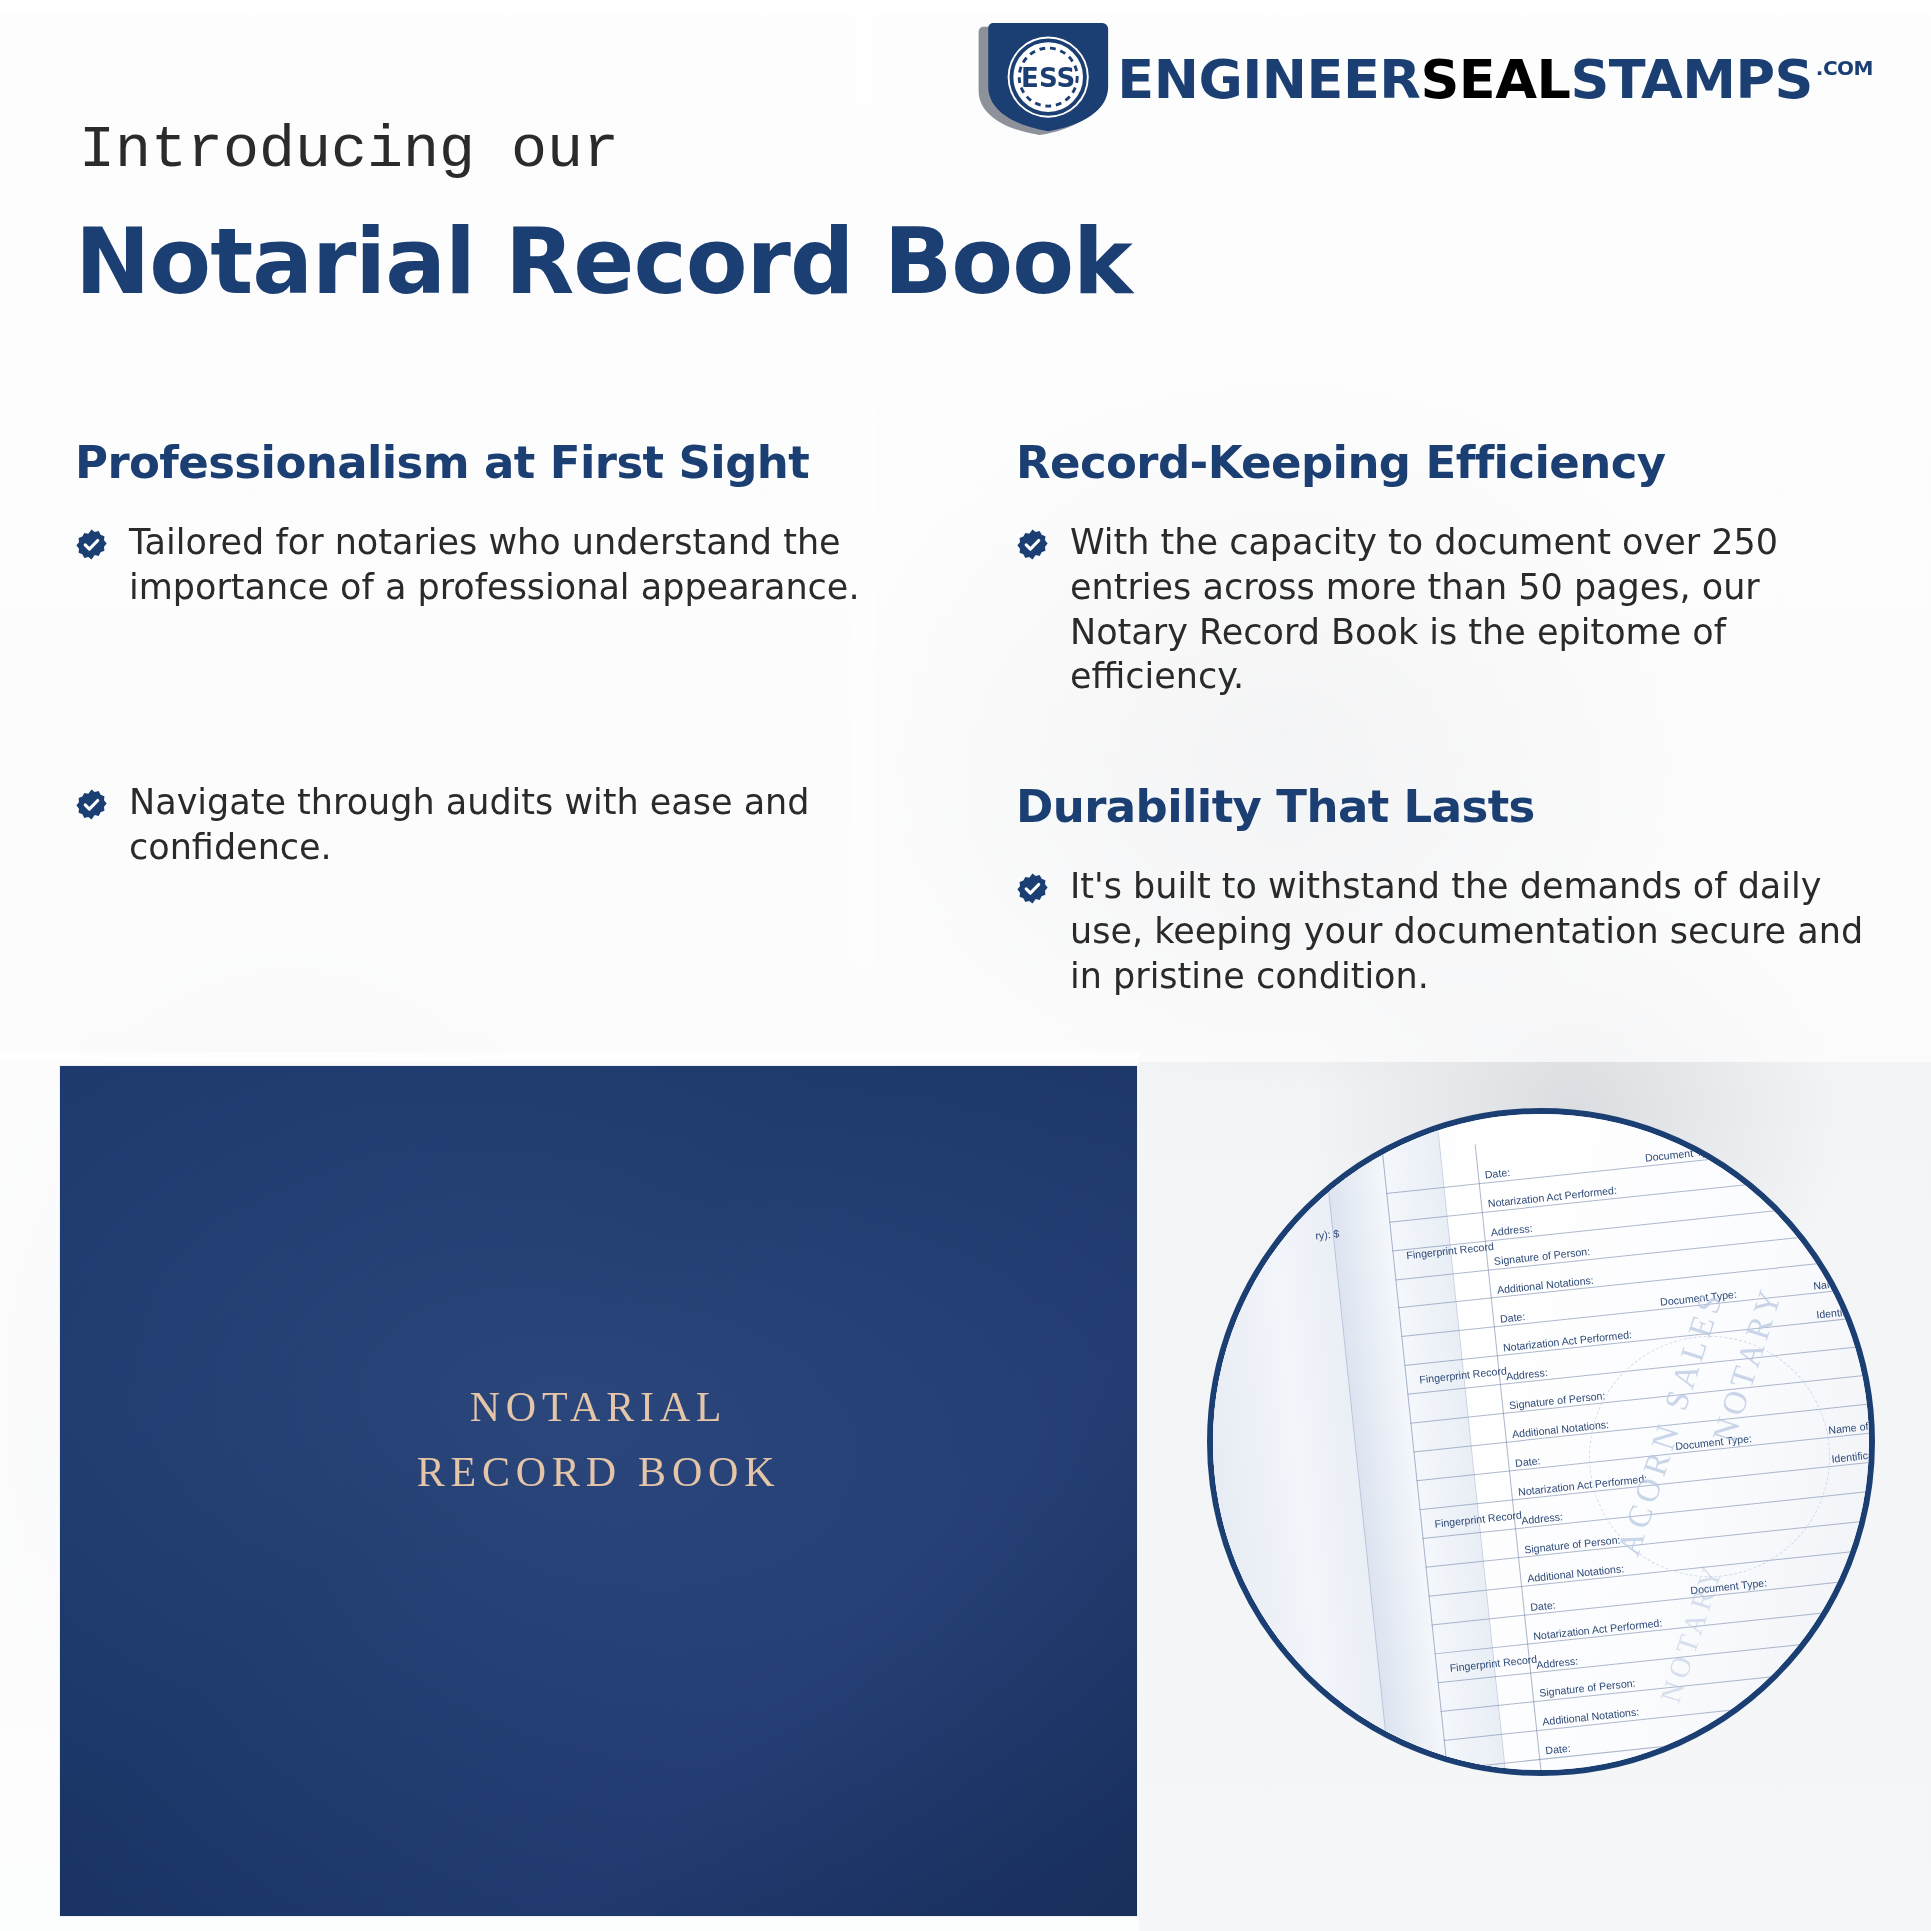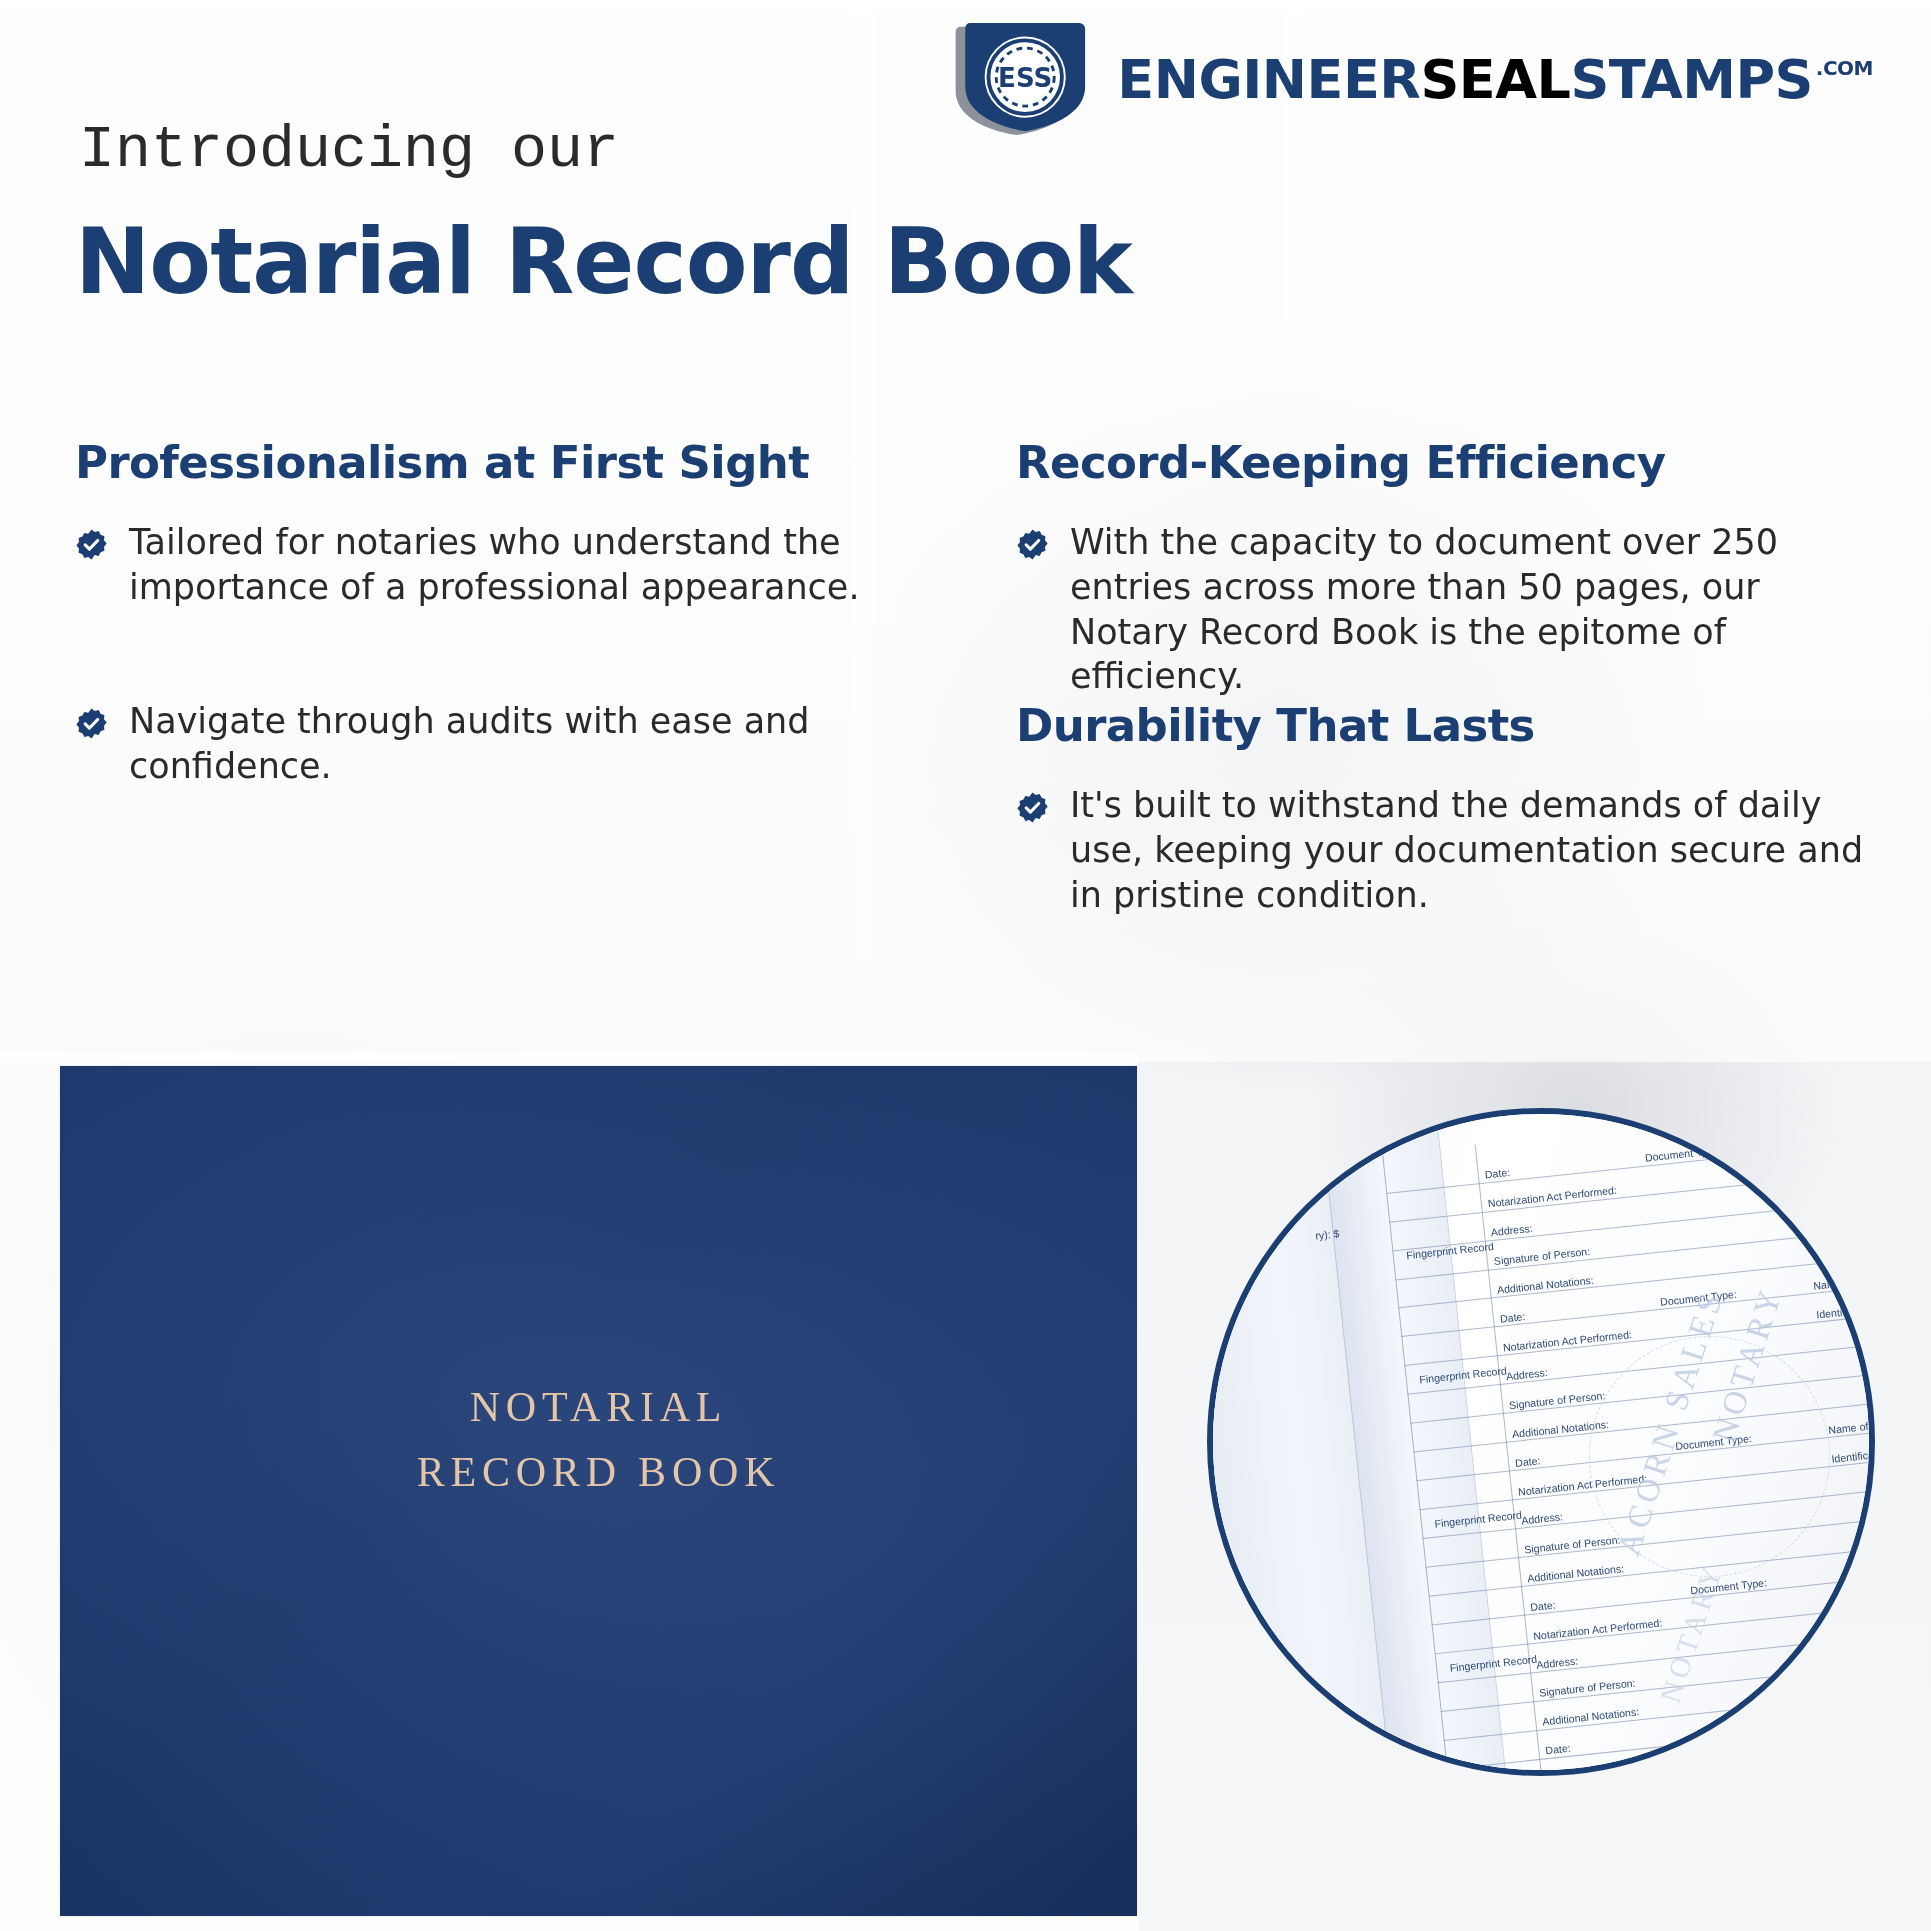--- a/index.html
+++ b/index.html
@@ -39,21 +39,21 @@
     left: 0; top: 1052px; width: 1139px; height: 879px;
     background: rgba(255,255,255,0.72);
   }
 
   
   .logo {
     position: absolute;
     right: 58px; top: 21px;
     display: flex;
     align-items: center;
-    gap: 28px;
+    gap: 5px;
   }
   .logo-mark { position: relative; width: 145px; height: 118px; }
   .logo-text {
     font-family: "DejaVu Sans", sans-serif;
     font-weight: bold;
     font-size: 54px;
     letter-spacing: -0.5px;
     line-height: 1;
     display: flex;
     align-items: flex-end;
@@ -88,20 +88,21 @@
   }
 
   
   .features {
     position: absolute;
     left: 75px; top: 436px;
     width: 1834px;
     display: grid;
     grid-template-columns: 941px 893px;
     grid-template-rows: auto auto;
+    row-gap: 81px;
   }
   .feature { padding-right: 39px; }
   .feature h2 {
     font-family: "DejaVu Sans", sans-serif;
     font-size: 45px;
     font-weight: bold;
     color: #1b3f73;
     letter-spacing: -0.6px;
     margin-bottom: 31px;
   }

